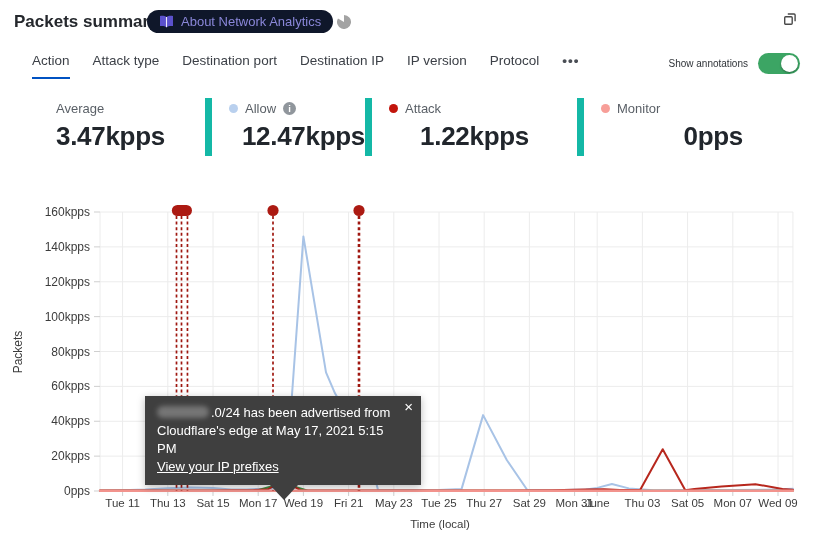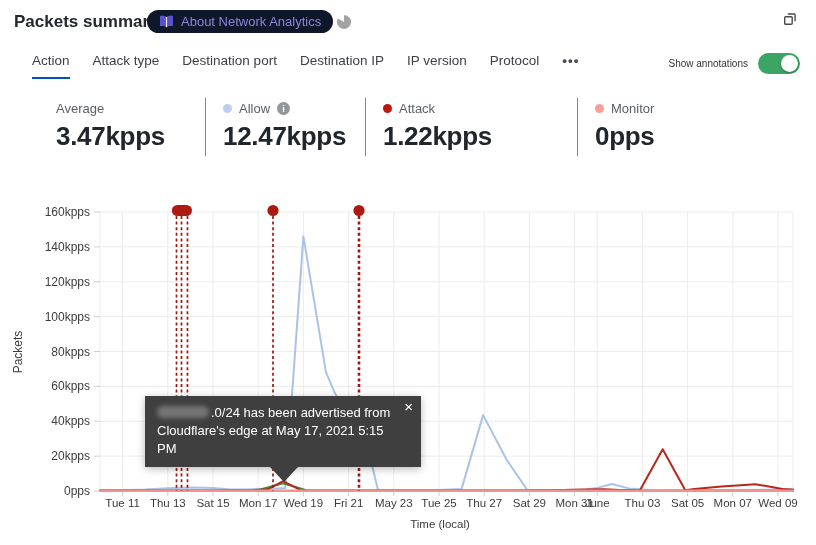--- a/index.html
+++ b/index.html
@@ -16,21 +16,21 @@
   .tab.active{border-bottom:2px solid #0052c2;}
   .tab.more{letter-spacing:1px;color:#4a4e55;font-weight:700;}
   .show-ann{position:absolute;right:16px;top:53px;display:flex;gap:10px;align-items:center;}
   .show-ann-label{font-size:10px;color:#2f3338;}
   .toggle{width:42px;height:21px;border-radius:11px;background:#3ca564;position:relative;cursor:pointer;}
   .toggle .knob{position:absolute;right:2px;top:2px;width:17px;height:17px;border-radius:50%;
         background:#fff;box-shadow:0 1px 2px rgba(0,0,0,.35);}
   .stats{position:absolute;left:0;top:98px;display:flex;height:58px;}
   .stat{box-sizing:border-box;padding:2px 0 0 17px;}
   .stat:first-child{padding-left:14px;}
-  .stat+.stat{border-left:1px solid #14b8a6;}
+  .stat+.stat{border-left:7px solid #14b8a6;text-align:right;}
   .stat-label{font-size:13px;color:#595f66;display:flex;align-items:center;gap:7px;height:16px;}
   .dot{width:9px;height:9px;border-radius:50%;flex:0 0 auto;}
   .info{width:13px;height:13px;border-radius:50%;background:#90969c;color:#fff;font-size:9.5px;
         display:inline-flex;align-items:center;justify-content:center;font-weight:700;cursor:pointer;}
   .stat-value{font-size:26px;color:#21262c;font-weight:600;margin-top:5px;letter-spacing:-.3px;}
   #chart{position:absolute;left:0;top:195px;}
   .tooltip{position:absolute;left:145px;top:396px;width:276px;box-sizing:border-box;background:#3f3f3f;
         color:#fff;font-size:13px;line-height:18px;padding:8px 26px 9px 12px;z-index:5;
         box-shadow:0 2px 8px rgba(0,0,0,.28);}
   .tooltip .arrow{position:absolute;top:100%;left:125px;width:0;height:0;
@@ -215,14 +215,15 @@
     <line x1="358.99600000000004" x2="358.99600000000004" y1="21" y2="296" stroke="#9f1710" stroke-width="2.6" stroke-dasharray="3 2.6"></line>
     <rect x="171.868" y="10" width="20.114000000000033" height="11" rx="5.5" fill="#ac1a12"></rect>
     <circle cx="273.00300000000004" cy="15.5" r="5.6" fill="#ac1a12"></circle>
     <circle cx="358.99600000000004" cy="15.5" r="5.6" fill="#ac1a12"></circle>
   </svg>
 
 <div class="tooltip">
   <span class="close">×</span>
   <div><span class="blob"></span><span>.0/24 has been advertised from</span></div>
   <div>Cloudflare's edge at May 17, 2021 5:15 PM</div>
+  <div><span class="link">View your IP prefixes</span></div>
   <span class="arrow"></span>
 </div>
 
 </body></html>

